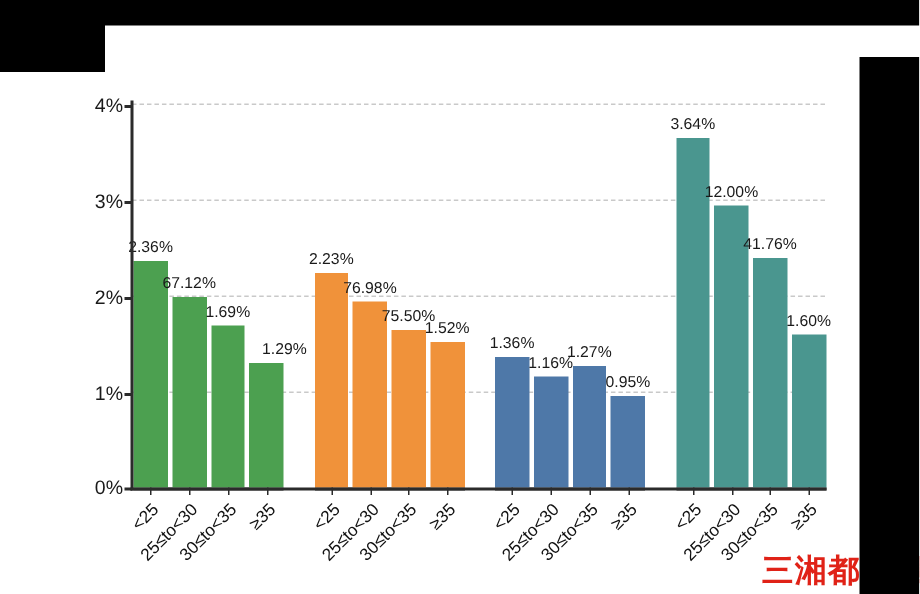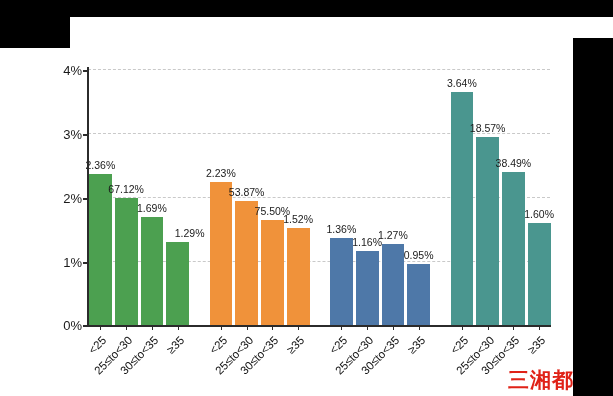--- a/index.html
+++ b/index.html
@@ -215,21 +215,21 @@
       <div class="group" style="left: 121.5px; width: 100px;">
         <div class="group-baseline"></div>
         <div class="bar-slot" style="left: 0px; width: 22.75px;">
           <div class="bar" style="height: 142.72px; background: rgb(240, 146, 58);"></div>
           <div class="bar-value" style="bottom: 145.72px;">2.23%</div>
           <div class="xtick-mark"></div>
           <div class="xtick-label">&lt;25</div>
         </div>
         <div class="bar-slot" style="left: 25.75px; width: 22.75px;">
           <div class="bar" style="height: 124.16px; background: rgb(240, 146, 58);"></div>
-          <div class="bar-value" style="bottom: 127.16px;">53.87%</div>
+          <div class="bar-value" style="bottom: 127.16px;">76.98%</div>
           <div class="xtick-mark"></div>
           <div class="xtick-label">25≤to&lt;30</div>
         </div>
         <div class="bar-slot" style="left: 51.5px; width: 22.75px;">
           <div class="bar" style="height: 104.96px; background: rgb(240, 146, 58);"></div>
           <div class="bar-value" style="bottom: 107.96px;">75.50%</div>
           <div class="xtick-mark"></div>
           <div class="xtick-label">30≤to&lt;35</div>
         </div>
         <div class="bar-slot" style="left: 77.25px; width: 22.75px;">
@@ -269,27 +269,27 @@
       <div class="group" style="left: 362.5px; width: 100px;">
         <div class="group-baseline"></div>
         <div class="bar-slot" style="left: 0px; width: 22.75px;">
           <div class="bar" style="height: 232.96px; background: rgb(74, 150, 143);"></div>
           <div class="bar-value" style="bottom: 235.96px;">3.64%</div>
           <div class="xtick-mark"></div>
           <div class="xtick-label">&lt;25</div>
         </div>
         <div class="bar-slot" style="left: 25.75px; width: 22.75px;">
           <div class="bar" style="height: 188.16px; background: rgb(74, 150, 143);"></div>
-          <div class="bar-value" style="bottom: 191.16px;">18.57%</div>
+          <div class="bar-value" style="bottom: 191.16px;">12.00%</div>
           <div class="xtick-mark"></div>
           <div class="xtick-label">25≤to&lt;30</div>
         </div>
         <div class="bar-slot" style="left: 51.5px; width: 22.75px;">
           <div class="bar" style="height: 152.96px; background: rgb(74, 150, 143);"></div>
-          <div class="bar-value" style="bottom: 155.96px;">38.49%</div>
+          <div class="bar-value" style="bottom: 155.96px;">41.76%</div>
           <div class="xtick-mark"></div>
           <div class="xtick-label">30≤to&lt;35</div>
         </div>
         <div class="bar-slot" style="left: 77.25px; width: 22.75px;">
           <div class="bar" style="height: 102.4px; background: rgb(74, 150, 143);"></div>
           <div class="bar-value" style="bottom: 105.4px; text-align: center;">1.60%</div>
           <div class="xtick-mark"></div>
           <div class="xtick-label">≥35</div>
         </div>
       </div>

